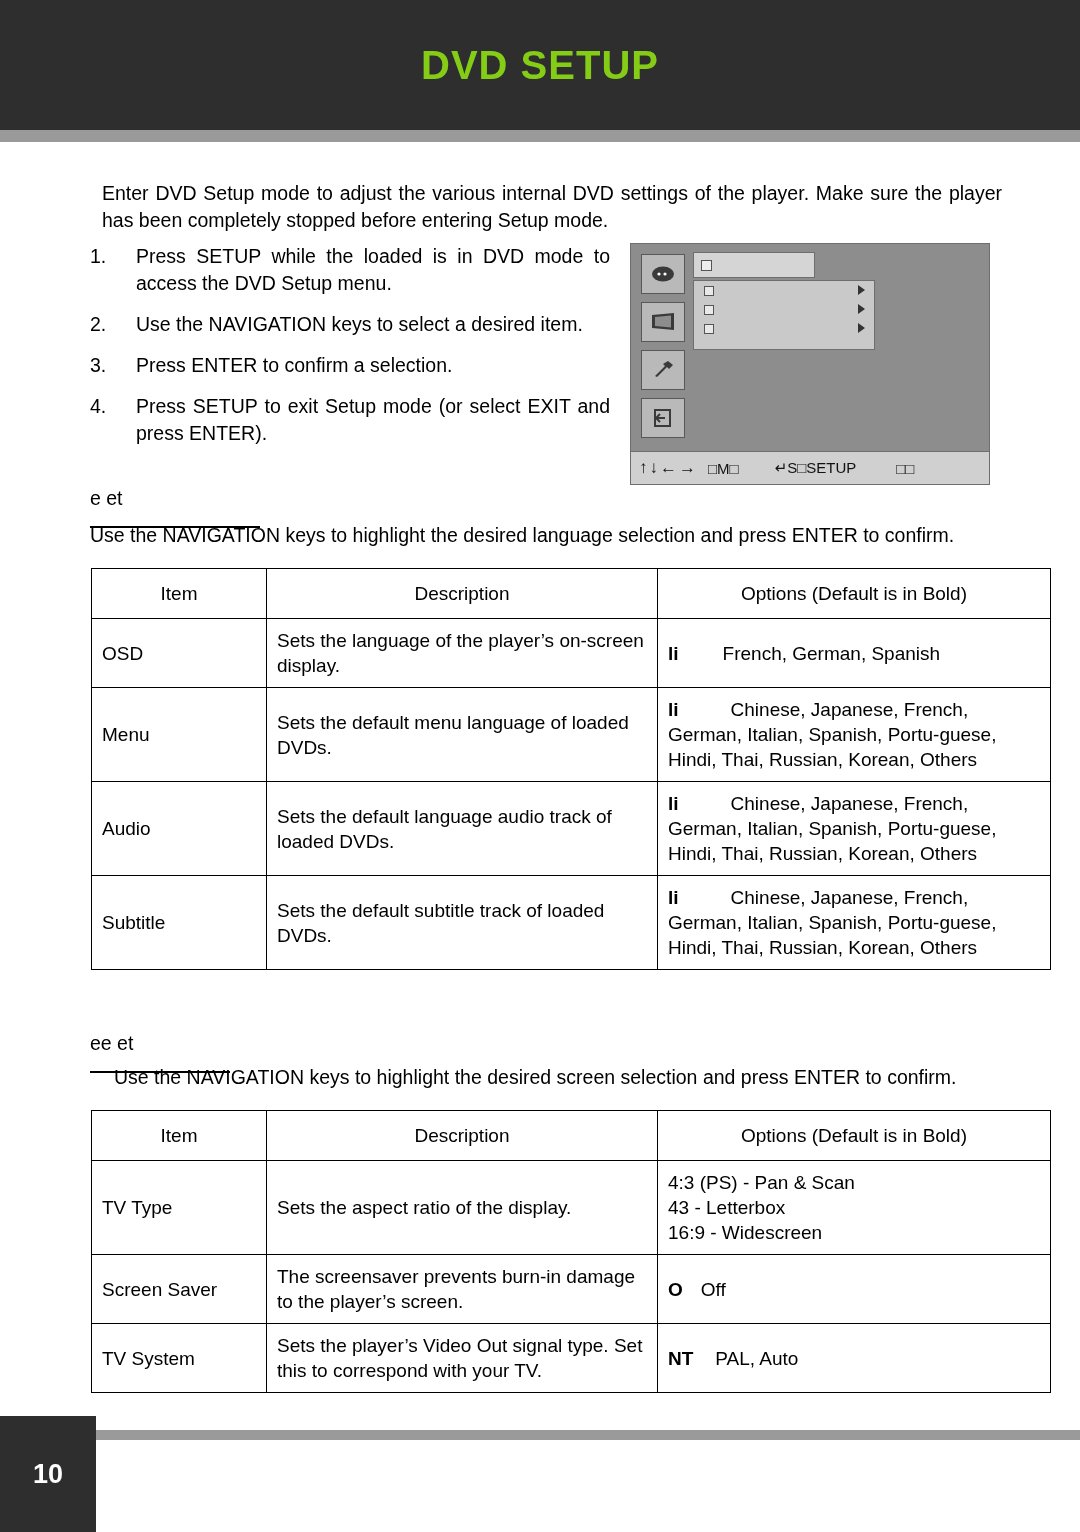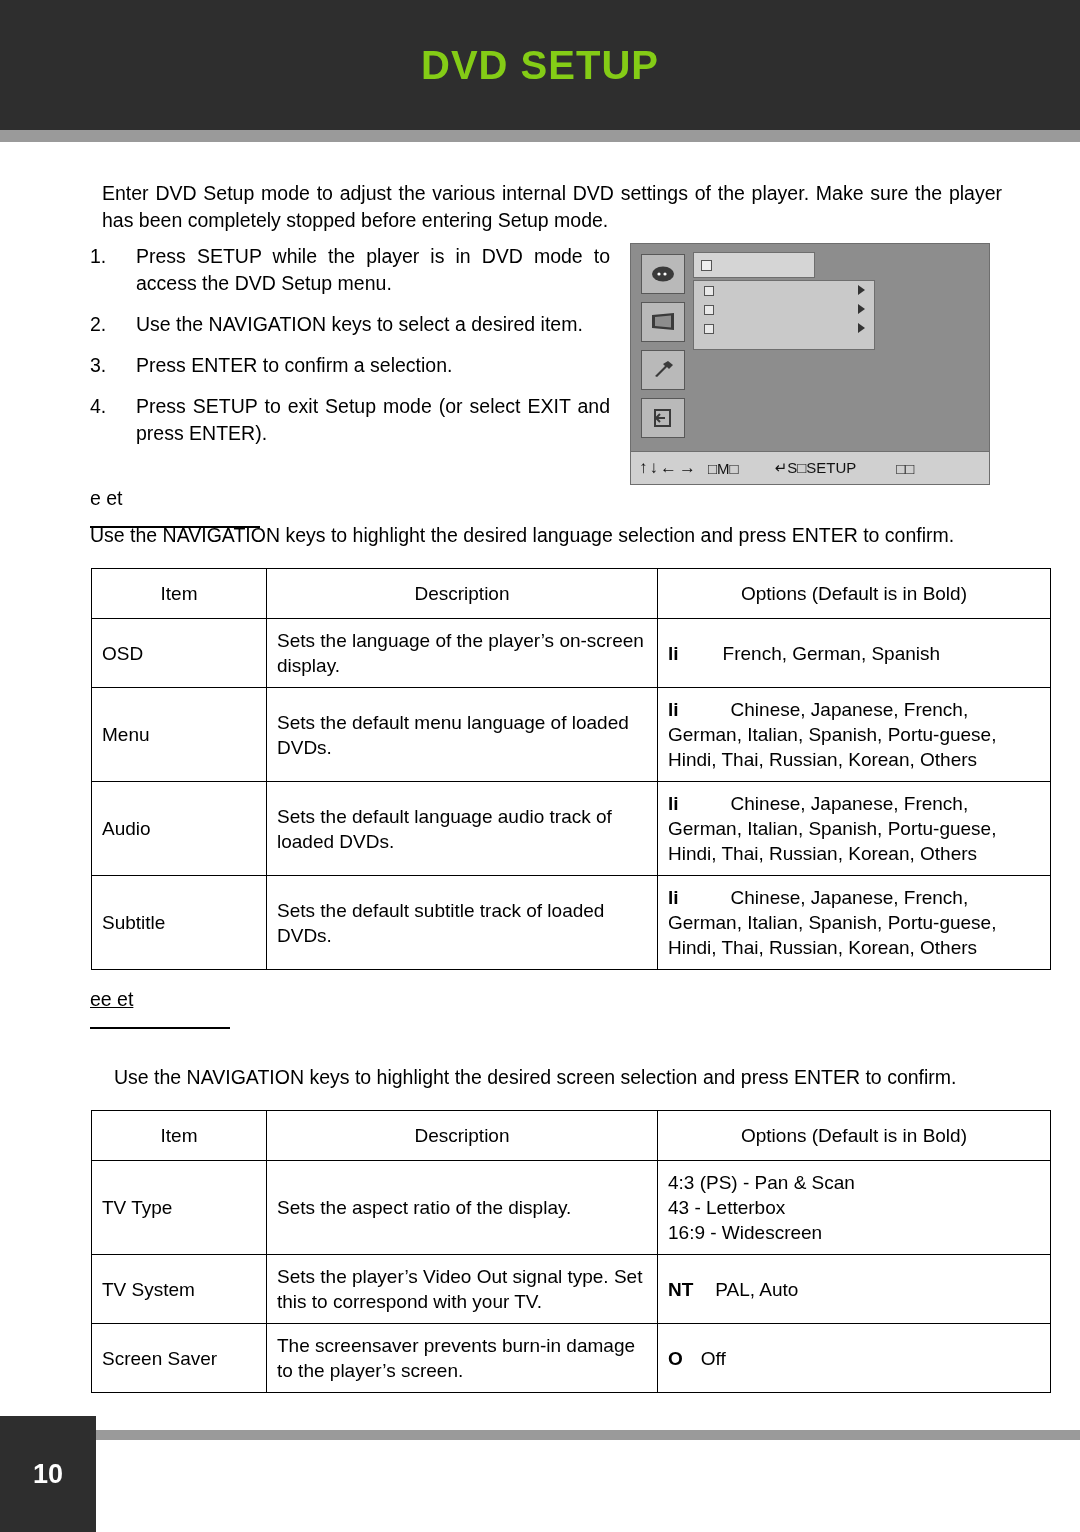--- a/index.html
+++ b/index.html
@@ -182,21 +182,21 @@
   .osd-bottom .seg3 { margin-left: 40px; }
 
   
   .sect-head {
     position: absolute;
     font-size: 19.5px;
     border-bottom: 2px solid #000;
     padding-bottom: 16px;
   }
   #sect-lang { left: 90px; top: 487px; width: 170px; }
-  #sect-screen { left: 90px; top: 988px; width: 140px; text-decoration: underline; }
+  #sect-screen { left: 90px; top: 1032px; width: 140px; }
 
   .sect-note {
     position: absolute;
     left: 90px;
     font-size: 19.5px;
     width: 900px;
   }
   #note-lang { top: 524px; }
   #note-screen { top: 1066px; margin-left: 24px; }
 
@@ -255,21 +255,21 @@
 <div class="header">
   <div class="header-title">DVD SETUP</div>
 </div>
 <div class="header-rule"></div>
 
 <div class="intro">Enter DVD Setup mode to adjust the various internal DVD settings of the player. Make sure the player has been completely stopped before entering Setup mode.</div>
 
 <div class="steps">
   <div class="step">
     <div class="step-num">1.</div>
-    <div class="step-text">Press SETUP while the player is in DVD mode to access the DVD Setup menu.</div>
+    <div class="step-text">Press SETUP while the loaded is in DVD mode to access the DVD Setup menu.</div>
   </div>
   <div class="step">
     <div class="step-num">2.</div>
     <div class="step-text">Use the NAVIGATION keys to select a desired item.</div>
   </div>
   <div class="step">
     <div class="step-num">3.</div>
     <div class="step-text">Press ENTER to confirm a selection.</div>
   </div>
   <div class="step">
@@ -382,26 +382,26 @@
   </thead>
   <tbody>
     <tr>
       <td>TV Type</td>
       <td>Sets the aspect ratio of the display.</td>
       <td style="white-space:pre-line;"><span class="bold"></span><span>4:3 (PS) - Pan &amp; Scan
 43          - Letterbox
 16:9 - Widescreen</span></td>
     </tr>
     <tr>
+      <td>Screen Saver</td>
+      <td>The screensaver prevents burn-in damage to the player’s screen.</td>
+      <td><span class="bold">O</span><span style="margin-left:18px;">Off</span></td>
+    </tr>
+    <tr>
       <td>TV System</td>
       <td>Sets the player’s Video Out signal type. Set this to correspond with your TV.</td>
       <td><span class="bold">NT</span><span style="margin-left:22px;">PAL, Auto</span></td>
     </tr>
-    <tr>
-      <td>Screen Saver</td>
-      <td>The screensaver prevents burn-in damage to the player’s screen.</td>
-      <td><span class="bold">O</span><span style="margin-left:18px;">Off</span></td>
-    </tr>
   </tbody>
 </table>
 
 <div class="footer-rule"></div>
 <div class="footer-block">10</div>
 
 </body></html>

